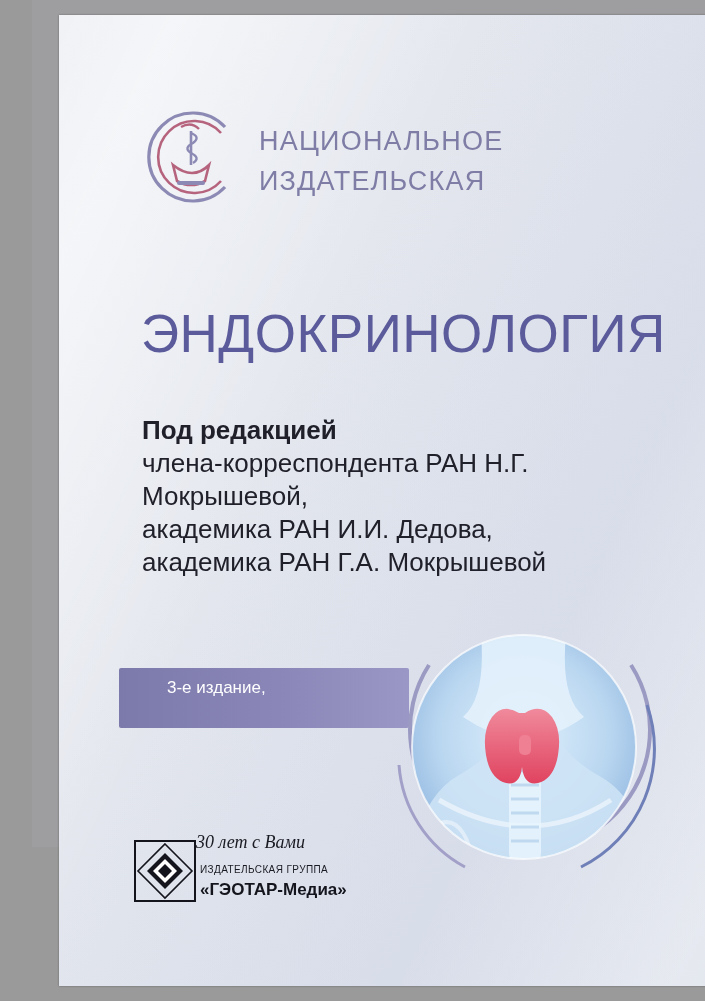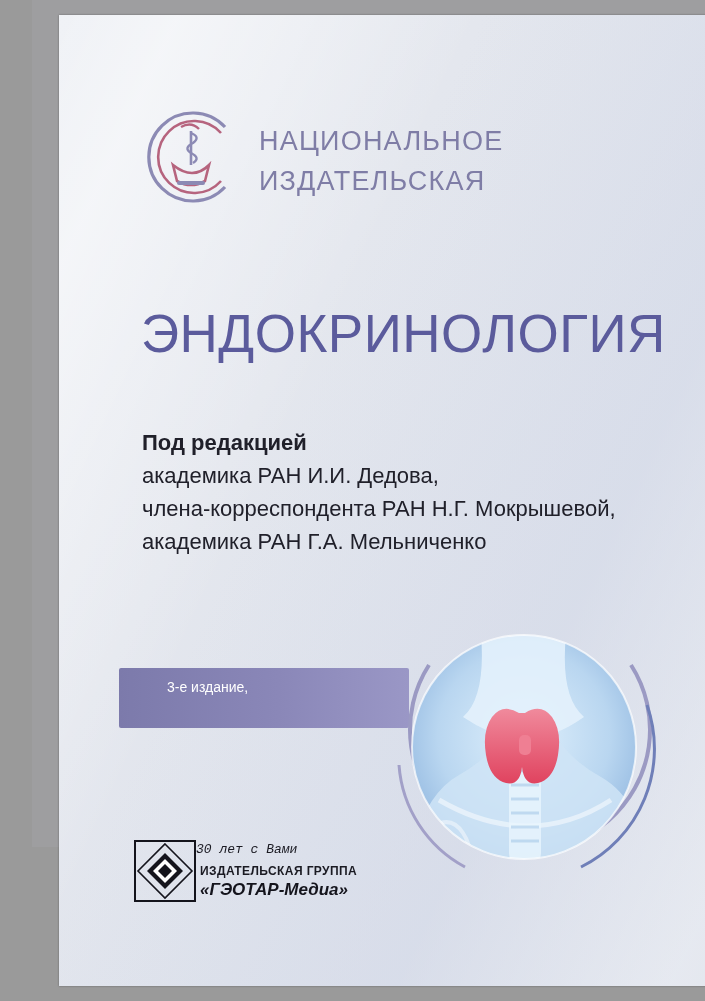--- a/index.html
+++ b/index.html
@@ -88,39 +88,39 @@
     font-size: 53px;
     font-weight: normal;
     letter-spacing: 0.5px;
     line-height: 58px;
   }
 
   
   .editors {
     position: absolute;
     left: 83px;
-    top: 411px;
+    top: 399px;
     width: 520px;
     color: #20202a;
-    font-size: 22px;
+    font-size: 26px;
     line-height: 33px;
   }
   .editors .lead { font-weight: bold; }
 
   
   .badge {
     position: absolute;
     left: 60px;
     top: 653px;
     width: 290px;
     height: 60px;
     background: linear-gradient(90deg, #7c7aab 0%, #8a87b8 55%, #9a97c6 100%);
     border-radius: 2px;
     color: #ffffff;
-    font-size: 14px;
+    font-size: 17px;
     line-height: 23px;
     padding: 8px 0 0 48px;
     box-sizing: border-box;
   }
   .badge .l1 { display: block; }
   .badge .l2 { display: block; }
 
   
   .illus {
     position: absolute;
@@ -141,46 +141,45 @@
   .pub-mark {
     position: absolute;
     left: 0;
     top: 10px;
     width: 62px;
     height: 62px;
   }
   .pub-anniv {
     position: absolute;
     left: 62px;
-    top: 12px;
-    font-family: Liberation Mono, monospace;
+    top: 2px;
+    font-family: Liberation Serif, serif;
     font-style: italic;
-    font-size: 13px;
+    font-size: 18px;
     color: #1a1a22;
     white-space: nowrap;
   }
   .pub-group {
     position: absolute;
     left: 66px;
     top: 34px;
-    font-size: 12px;
+    font-size: 10px;
     letter-spacing: 0.4px;
     color: #1a1a22;
-    font-weight: bold;
+    font-weight: normal;
     white-space: nowrap;
   }
   .pub-name {
     position: absolute;
     left: 66px;
     top: 50px;
     font-size: 17px;
     font-weight: bold;
     color: #14141c;
     white-space: nowrap;
-    font-style: italic;
   }
 </style>
 </head>
 <body>
 
 <div class="page">
   <div class="cover">
 
     <div class="series">
       <span class="series-emblem">
@@ -201,23 +200,23 @@
       <div class="series-text">
         <div>НАЦИОНАЛЬНОЕ</div>
         <div>ИЗДАТЕЛЬСКАЯ</div>
       </div>
     </div>
 
     <div class="title">ЭНДОКРИНОЛОГИЯ</div>
 
     <div class="editors">
       <div class="lead">Под редакцией</div>
+      <div>члена-корреспондента РАН Н.Г. Мокрышевой,</div>
       <div>академика РАН И.И. Дедова,</div>
-      <div>члена-корреспондента РАН Н.Г. Мокрышевой,</div>
-      <div>академика РАН Г.А. Мельниченко</div>
+      <div>академика РАН Г.А. Мокрышевой</div>
     </div>
 
     <div class="badge">
       <span class="l1">3-е издание,</span>
     </div>
 
     <div class="illus">
       <svg width="300" height="300" viewBox="0 0 300 300">
         <defs>
           <clipPath id="circClip">

